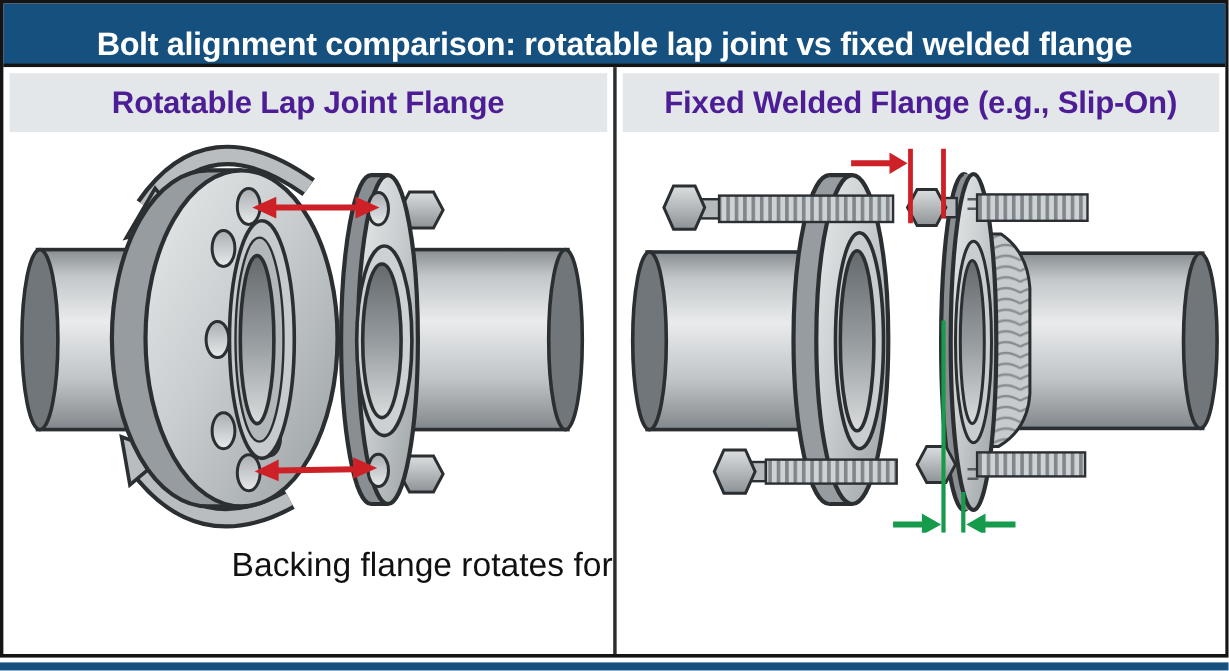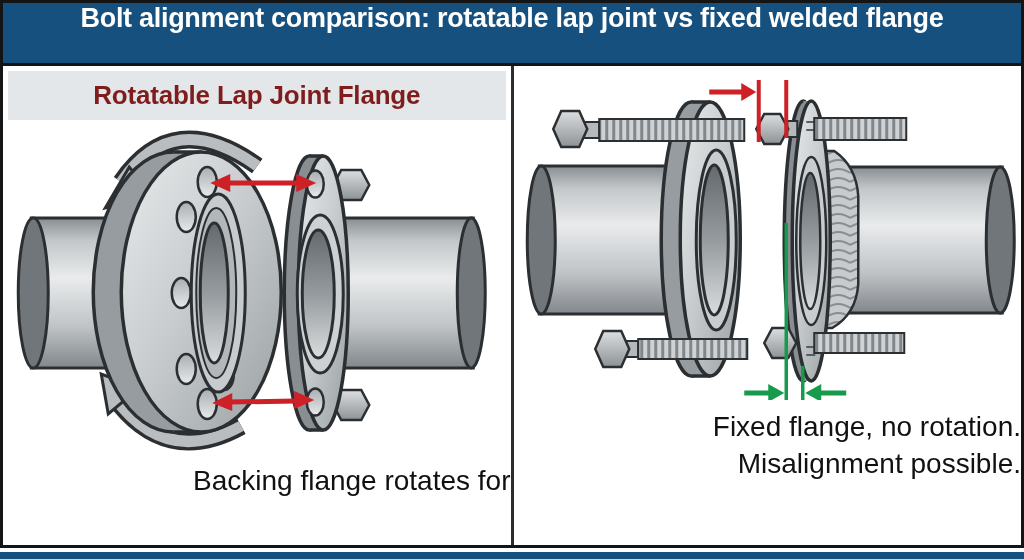--- a/index.html
+++ b/index.html
@@ -9,27 +9,27 @@
     --arrow-red:#ce2027;
     --arrow-green:#169a4c;
     --rotation-arrow-gray:#b9bdc0;
     --text-dark:#111111;
     --title-text:#ffffff;
   }
   *{box-sizing:border-box;margin:0;padding:0}
   body{font-family:"Liberation Sans",sans-serif;background:#ffffff}
   .stage{position:relative;width:1024px;height:559px;background:#ffffff;overflow:hidden}
   .frame{position:absolute;left:0;top:0;width:1024px;height:548px;border:3px solid #141414;background:#ffffff;display:flex;flex-direction:column}
-  .title-bar{height:63px;background:var(--header-bg);border-bottom:3px solid #141414;display:flex;align-items:flex-start;justify-content:center}
+  .title-bar{height:53px;background:var(--header-bg);border-bottom:3px solid #141414;display:flex;align-items:flex-end;justify-content:center}
   .title-bar span{color:var(--title-text);font-size:27px;font-weight:700;letter-spacing:-0.3px}
   .panels{flex:1;display:flex}
   .panel{flex:1;display:flex;flex-direction:column;background:#ffffff;min-width:0}
   .divider{width:3px;background:#2a2e31}
   .panel-header{margin:5px 5px 0 5px;height:49px;background:var(--panel-header-bg);display:flex;align-items:center;justify-content:center}
-  .panel-header span{font-size:26px;font-weight:700;color:#7f1d1d;letter-spacing:-0.2px}
+  .panel-header span{font-size:26px;font-weight:700;color:#4c1d95;letter-spacing:-0.2px}
   .diagram{height:334px;position:relative}
   .diagram svg{display:block;width:100%;height:334px}
   .caption{flex:1;text-align:right;padding-top:8px;color:var(--text-dark);font-size:28px;line-height:37px}
   .footer-strip{position:absolute;left:0;bottom:0;width:1024px;height:7px;background:var(--header-bg)}
   .red-l{stroke:var(--arrow-red)}
   .red-f{fill:var(--arrow-red)}
   .green-l{stroke:var(--arrow-green)}
   .green-f{fill:var(--arrow-green)}
   .rot-band-core{stroke:var(--rotation-arrow-gray)}
   .rot-head{fill:var(--rotation-arrow-gray);stroke:var(--outline)}
@@ -151,20 +151,23 @@
           </svg>
         </div>
         <div class="caption">
           <div>Backing flange rotates for</div>
         </div>
       </section>
 
       <div class="divider"></div>
 
       <section class="panel">
+        <div class="panel-header">
+          <span>Fixed Welded Flange (e.g., Slip-On)</span>
+        </div>
         <div class="diagram">
           <svg viewBox="0 0 507 334" preserveAspectRatio="xMidYMid meet">
             <defs>
               <linearGradient id="gPipeR" x1="0" y1="0" x2="0" y2="1">
                 <stop offset="0" stop-color="#878d91"></stop>
                   <stop offset="0.15" stop-color="#c3c7c9"></stop>
                 <stop offset="0.4" stop-color="#e9ebec"></stop>
                   <stop offset="0.72" stop-color="#c0c4c7"></stop>
                 <stop offset="1" stop-color="#82878b"></stop>
               </linearGradient>
@@ -253,23 +256,19 @@
             <g>
               <line class="green-l" x1="272" y1="157" x2="272" y2="334" stroke-width="3.5"></line>
               <line class="green-l" x1="288.5" y1="300" x2="288.5" y2="334" stroke-width="3.5"></line>
               <line class="green-l" x1="230" y1="327" x2="257" y2="327" stroke-width="5"></line>
               <polygon class="green-f" points="270,327 254,318 254,336"></polygon>
               <line class="green-l" x1="303" y1="327" x2="332" y2="327" stroke-width="5"></line>
               <polygon class="green-f" points="291,327 307,318 307,336"></polygon>
             </g>
           </svg>
         </div>
-        <div class="caption">
-          <div>Fixed flange, no rotation.</div>
-          <div>Misalignment possible.</div>
-        </div>
       </section>
 
     </div>
   </div>
 
   <div class="footer-strip"></div>
 </div>
 
 </body></html>

